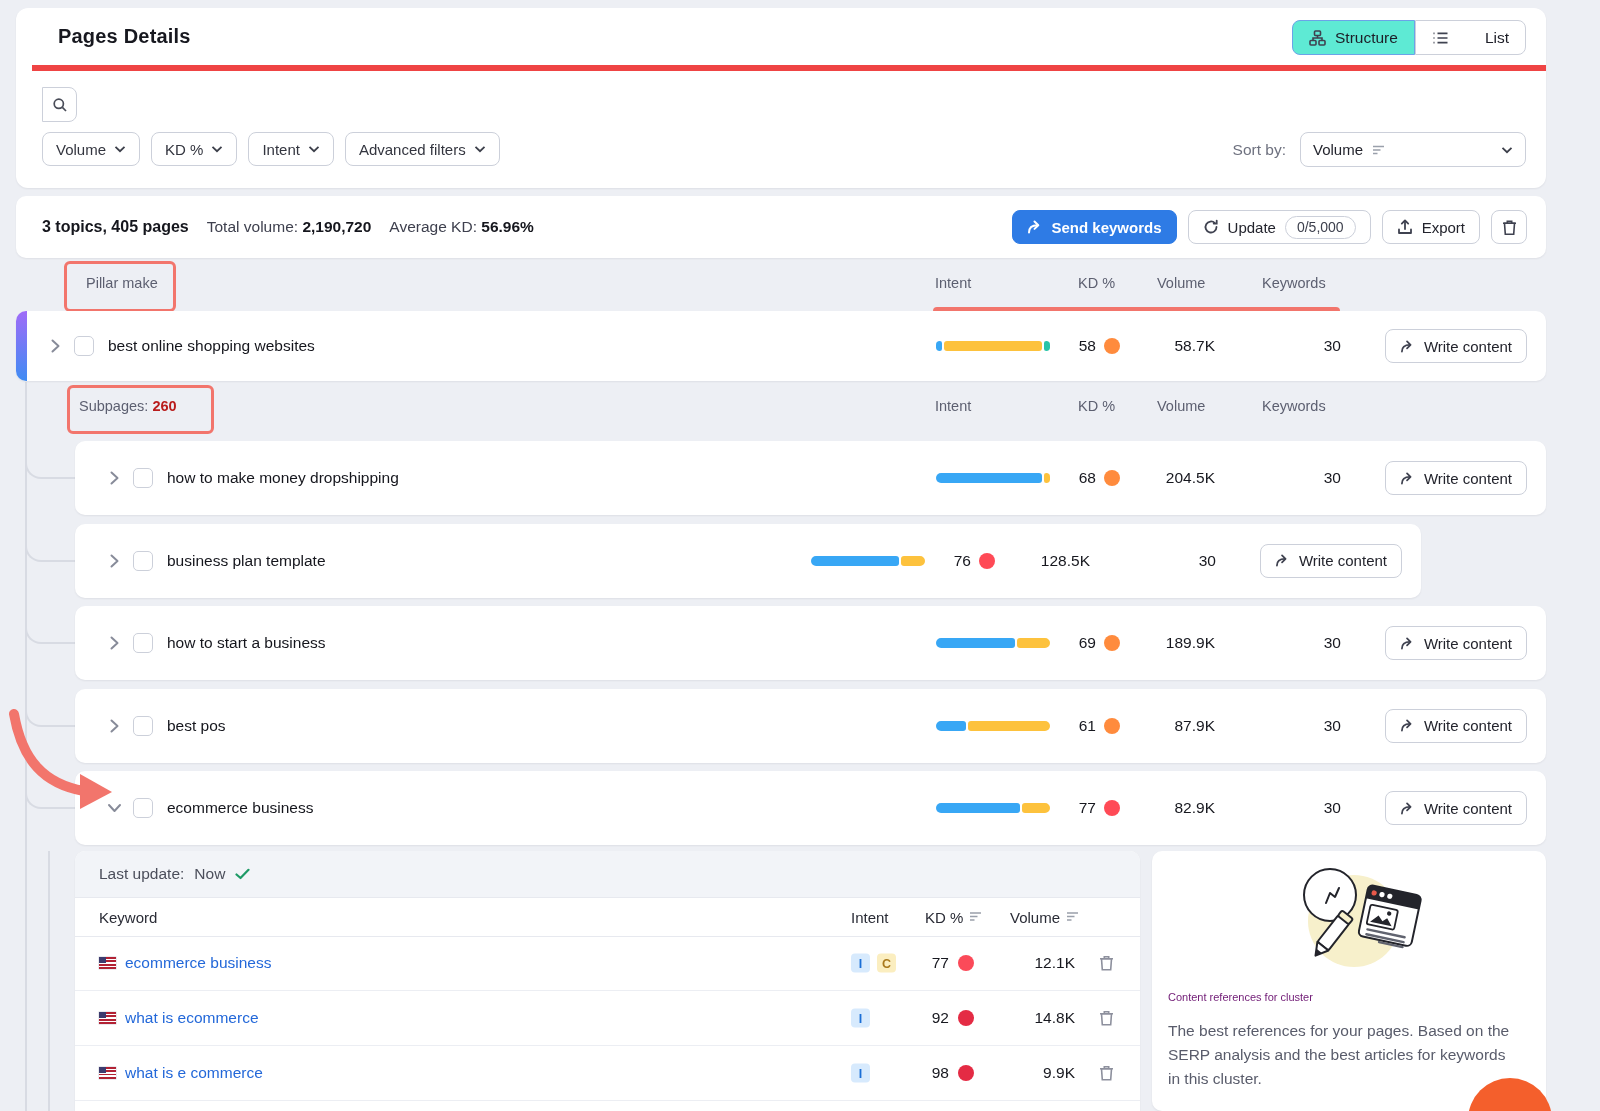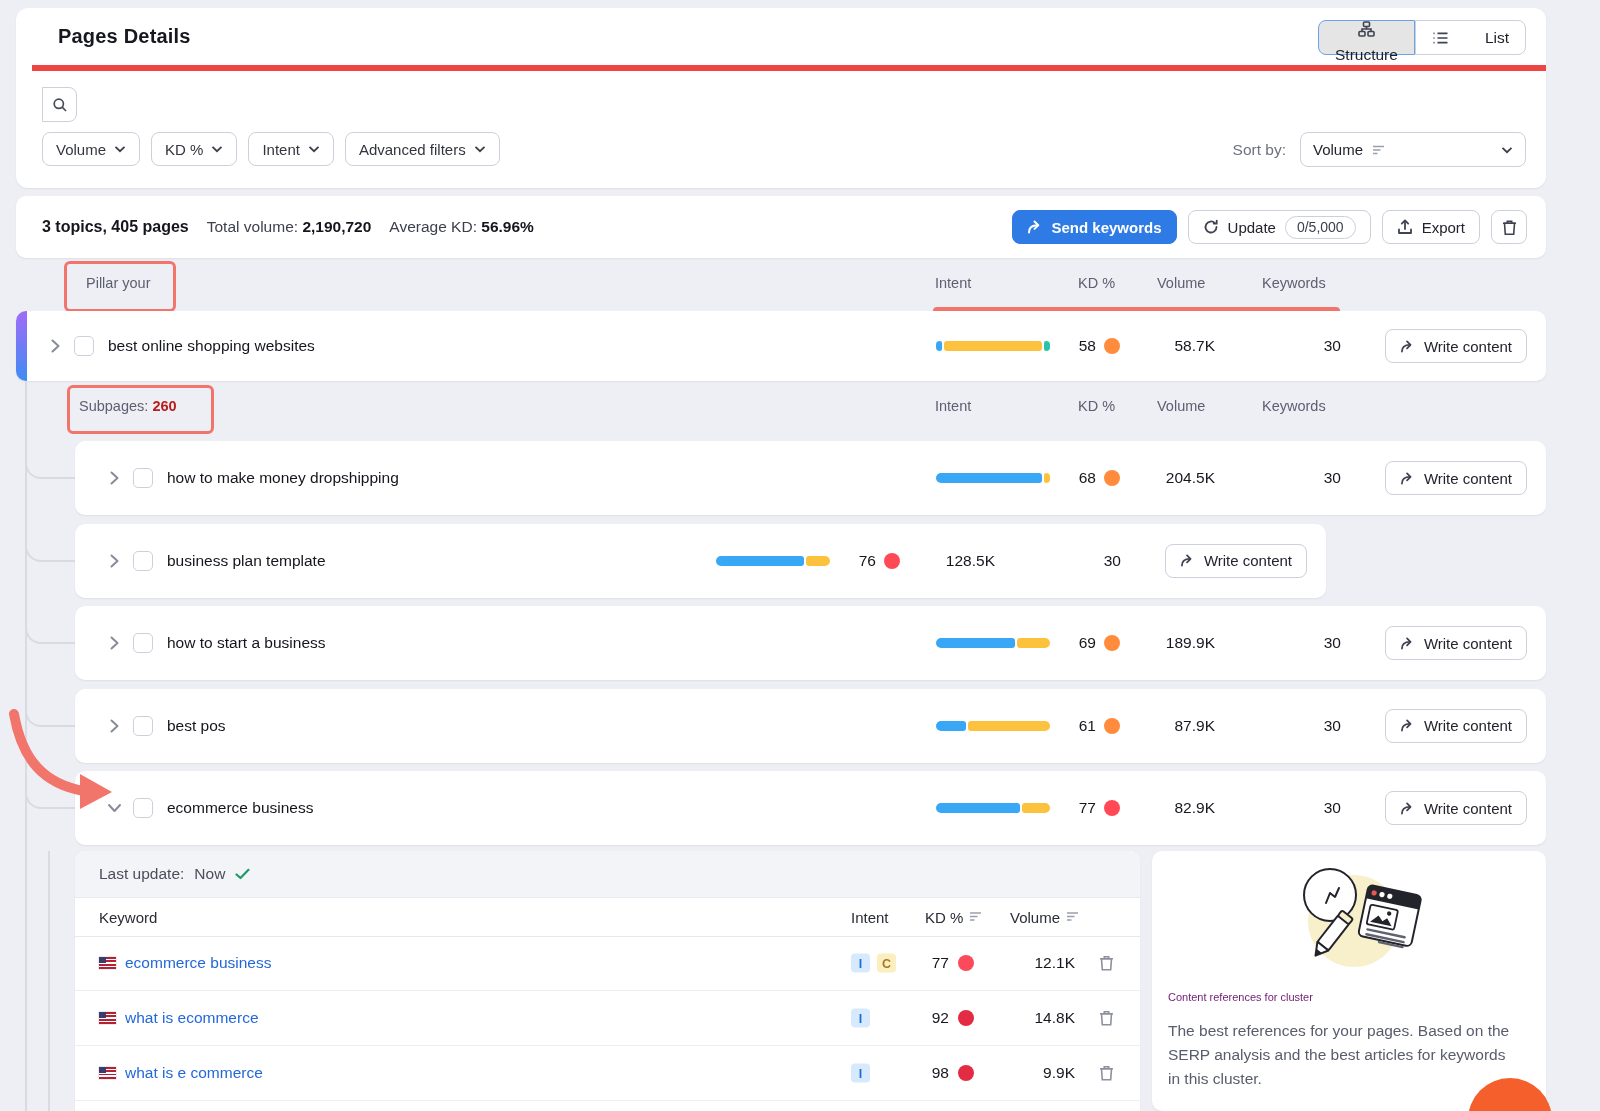--- a/index.html
+++ b/index.html
@@ -8,21 +8,21 @@
   .abs{position:absolute;}
   .card{background:#fff;border-radius:10px;box-shadow:0 1px 2px rgba(30,34,48,.07);}
 
   
   #card-top{left:16px;top:8px;width:1530px;height:180px;border-radius:12px;}
   #title-row{position:absolute;left:16px;top:0;right:0;height:57px;border-bottom:6px solid #ef4444;}
   #page-title{position:absolute;left:26px;top:17px;font-size:20px;font-weight:bold;letter-spacing:.2px;}
   #view-toggle{position:absolute;right:20px;top:12px;display:flex;}
   .seg{display:flex;align-items:center;gap:9px;height:33px;padding:0 16px;font-size:15.5px;
        border:1px solid #ccd0da;background:#fff;cursor:pointer;color:#1d1e27;}
-  .seg.active{background:#e5e5e5;border:1px solid #6ba3e8;flex-direction:column;}
+  .seg.active{background:#5eead4;border:1px solid #6ba3e8;}
   .seg:first-child{border-radius:8px 0 0 8px;}
   .seg:last-child{border-radius:0 8px 8px 0;border-left-width:0;gap:36px;}
   .seg.active + .seg{border-left-width:1px;}
 
   #search-wrap{position:absolute;left:26px;top:79px;display:flex;}
   #search-input{width:230px;height:33px;border:1px solid #ccd0da;border-right:none;border-radius:8px 0 0 8px;
        padding:0 12px;font-size:15px;font-family:inherit;color:#3a3c49;outline:none;}
   #search-input::placeholder{color:#6e717f;}
   #search-btn{width:35px;height:35px;border:1px solid #ccd0da;border-radius:0 8px 8px 0;background:#fff;
        display:flex;align-items:center;justify-content:center;cursor:pointer;}
@@ -260,21 +260,21 @@
 <div class="vline" style="left:48px;top:851px;height:260px;"></div>
 <div id="elbows">
     <div class="elbow" style="top: 453px;"></div>
     <div class="elbow" style="top: 535.5px;"></div>
     <div class="elbow" style="top: 618px;"></div>
     <div class="elbow" style="top: 700.5px;"></div>
     <div class="elbow" style="top: 783px;"></div>
   </div>
 
 <div class="annot-box" style="left:64px;top:261px;width:106px;height:45px;"></div>
-<div class="col-head" style="left:86px;top:275px;">Pillar your</div>
+<div class="col-head" style="left:86px;top:275px;">Pillar make</div>
 <div class="col-head" style="left:935px;top:275px;">Intent</div>
 <div class="col-head" style="left:1078px;top:275px;">KD %</div>
 <div class="col-head" style="left:1157px;top:275px;">Volume</div>
 <div class="col-head" style="left:1262px;top:275px;">Keywords</div>
 <div id="red-underline" class="abs"></div>
 
 <div class="row-card" id="pillar-row" style="left:16px;top:311px;width:1530px;height:70px;">
   <div id="pillar-accent"></div>
   <span class="chev">
     <svg width="9" height="14" viewBox="0 0 9 14" fill="none" stroke="#878b99" stroke-width="2" stroke-linecap="round" stroke-linejoin="round">
@@ -337,21 +337,21 @@
     <button class="btn write-btn">
       <span>
         <svg width="15" height="13" viewBox="0 0 16 14" fill="none" stroke="#3f4250" stroke-width="1.9" stroke-linecap="round" stroke-linejoin="round">
           <path d="M2 12.5C2 7.5 5.5 5.2 10.5 5.2"></path>
             <path d="M7.5 1.5 11.3 5.2 7.5 8.9"></path>
         </svg>
       </span>
       <span class="wc-label">Write content</span>
     </button>
   </div>
-    <div class="row-card" style="left: 75px; width: 1251px; height: 74px; top: 523.5px;">
+    <div class="row-card" style="left: 75px; width: 1346px; height: 74px; top: 523.5px;">
     <span class="chev">
       <svg width="9" height="14" viewBox="0 0 9 14" fill="none" stroke="#878b99" stroke-width="2" stroke-linecap="round" stroke-linejoin="round">
           <path d="M1.5 1.5 7.5 7l-6 5.5"></path>
         </svg>
     </span>
     <span class="cb"></span>
     <span class="row-title">business plan template</span>
     <span class="intent-bar">
         <span style="width: calc(78% - 2px); background: rgb(56, 167, 245);"></span>
         <span style="width: calc(22% - 2px); background: rgb(253, 194, 61);"></span>

